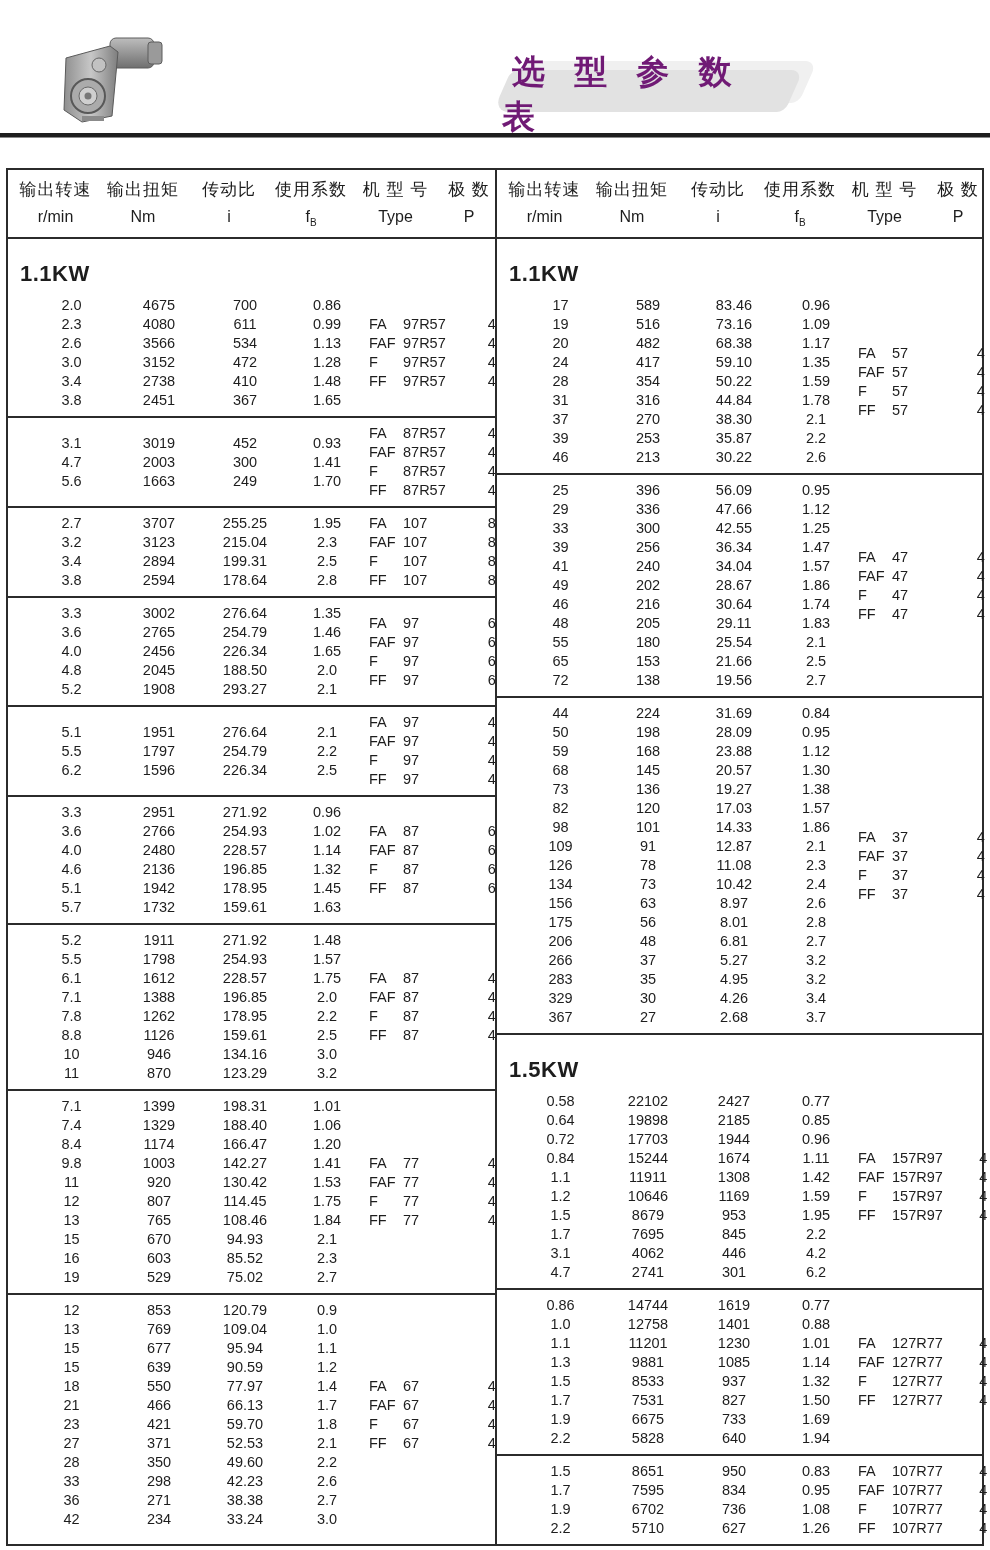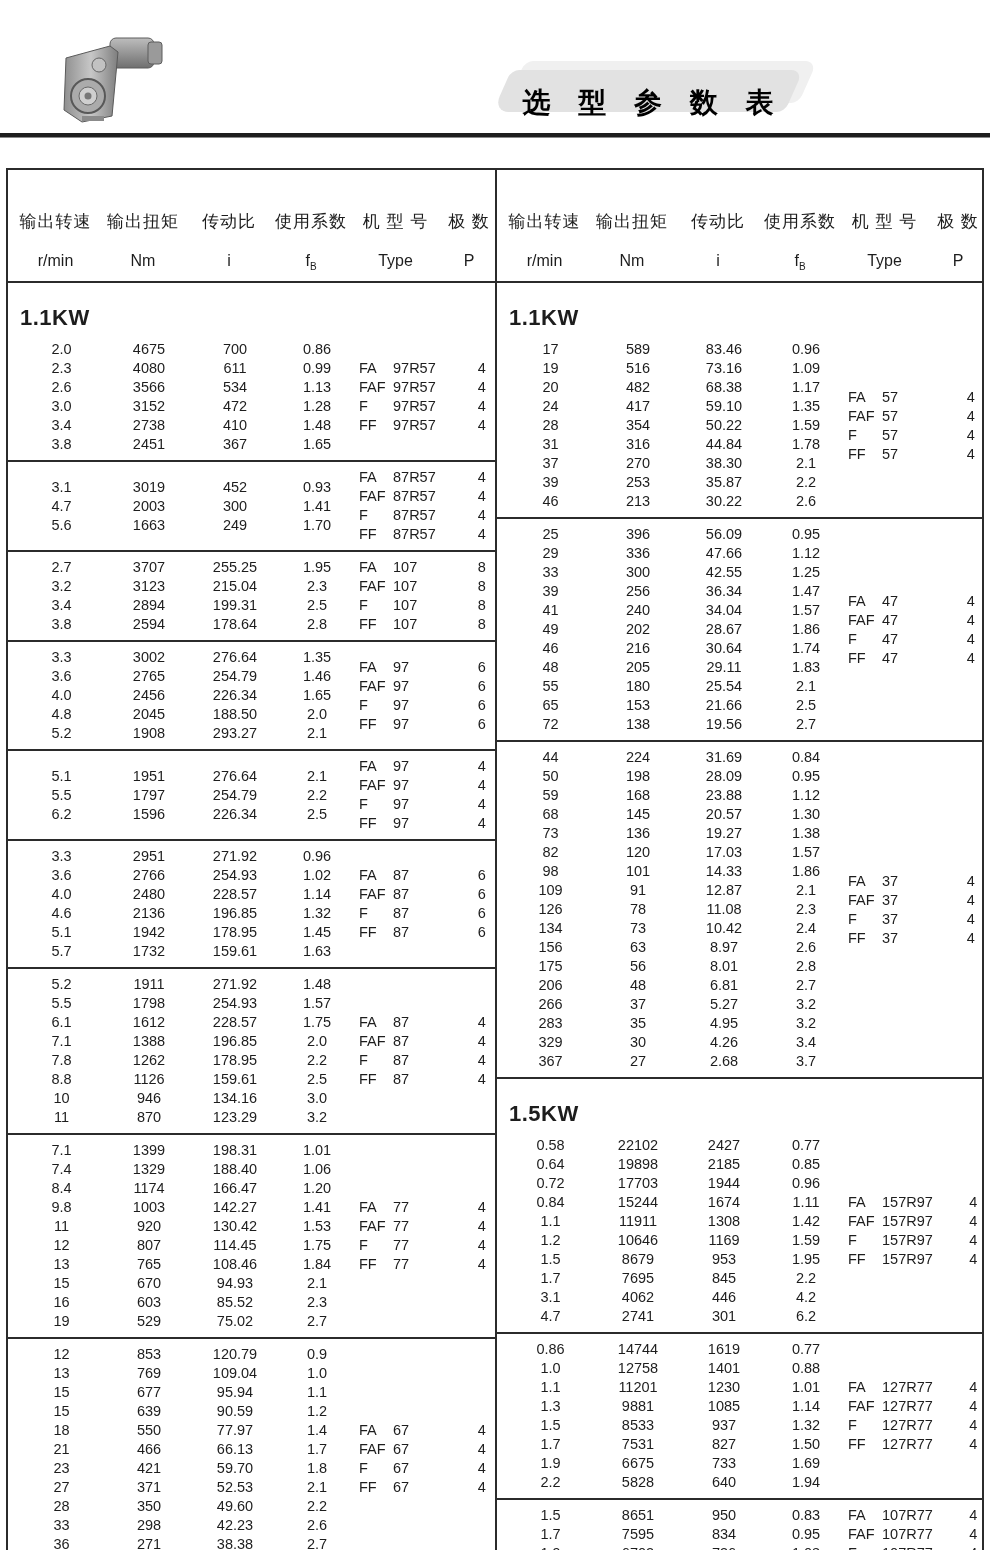--- a/index.html
+++ b/index.html
@@ -18,42 +18,42 @@
     position:absolute;left:14px;top:-9px;width:292px;height:42px;
     background:#f0f0f0;transform:skewX(-24deg);
     border-radius:8px 12px 8px 16px;
   }
   .band-main{
     position:absolute;left:0;top:0;width:100%;height:100%;
     background:#e2e2e2;transform:skewX(-24deg);
     border-radius:8px 12px 8px 16px;
   }
   .title-text{
-    position:absolute;left:0;top:12px;width:100%;height:100%;
+    position:absolute;left:0;top:4px;width:100%;height:100%;
     display:flex;align-items:center;justify-content:center;
-    font-size:28px;font-weight:600;letter-spacing:10px;color:#000000;
+    font-size:33px;font-weight:600;letter-spacing:10px;color:#701a75;
     text-indent:10px;
   }
   .rule{height:4px;background:#1e1e1e;border-bottom:1px solid #8a8a8a;}
   
   .params-table{
     display:flex;margin:30px 6px 0 6px;border:2px solid #2b2b2b;
     min-height:1320px;box-sizing:border-box;
   }
   .half{width:50%;box-sizing:border-box;
     --c1:95px;--c2:80px;--c3:92px;--c4:72px;--type:97px;--p:50px;}
   .half + .half{border-left:2px solid #2b2b2b;}
   .col-header{border-bottom:2px solid #2b2b2b;padding:5px 0 6px 0;}
   .h-row{display:grid;grid-template-columns:var(--c1) var(--c2) var(--c3) var(--c4) var(--type) var(--p);}
   .h-row span{text-align:center;}
-  .h-cn{font-size:17px;height:30px;line-height:30px;letter-spacing:1px;margin-top:32px;}
-  .h-unit{font-size:16px;height:26px;line-height:24px;margin-top:12px;}
+  .h-cn{font-size:17px;height:30px;line-height:30px;letter-spacing:1px;}
+  .h-unit{font-size:16px;height:26px;line-height:24px;}
   .h-unit sub{font-size:10px;}
   .section-label{font-size:22px;font-weight:bold;padding:22px 0 3px 12px;letter-spacing:0.5px;}
-  .block{display:flex;align-items:center;padding:6px 6px;border-bottom:2px solid #2b2b2b;}
+  .block{display:flex;align-items:center;padding:6px 16px;border-bottom:2px solid #2b2b2b;}
   .sections > .block:last-child{border-bottom:none;}
   .nums{flex:0 0 auto;width:339px;}
   .num-row{display:grid;grid-template-columns:var(--c1) var(--c2) var(--c3) var(--c4);height:19px;line-height:19px;font-size:14.5px;}
   .num-row span{text-align:center;}
   .types{flex:0 0 auto;width:147px;}
   .type-row{display:flex;height:19px;line-height:19px;font-size:14.5px;gap:25px;}
   .type-name{width:97px;padding-left:6px;text-align:left;white-space:pre;}
   .type-prefix{display:inline-block;min-width:34px;}
   .type-p{width:44px;text-align:center;}
 </style>

